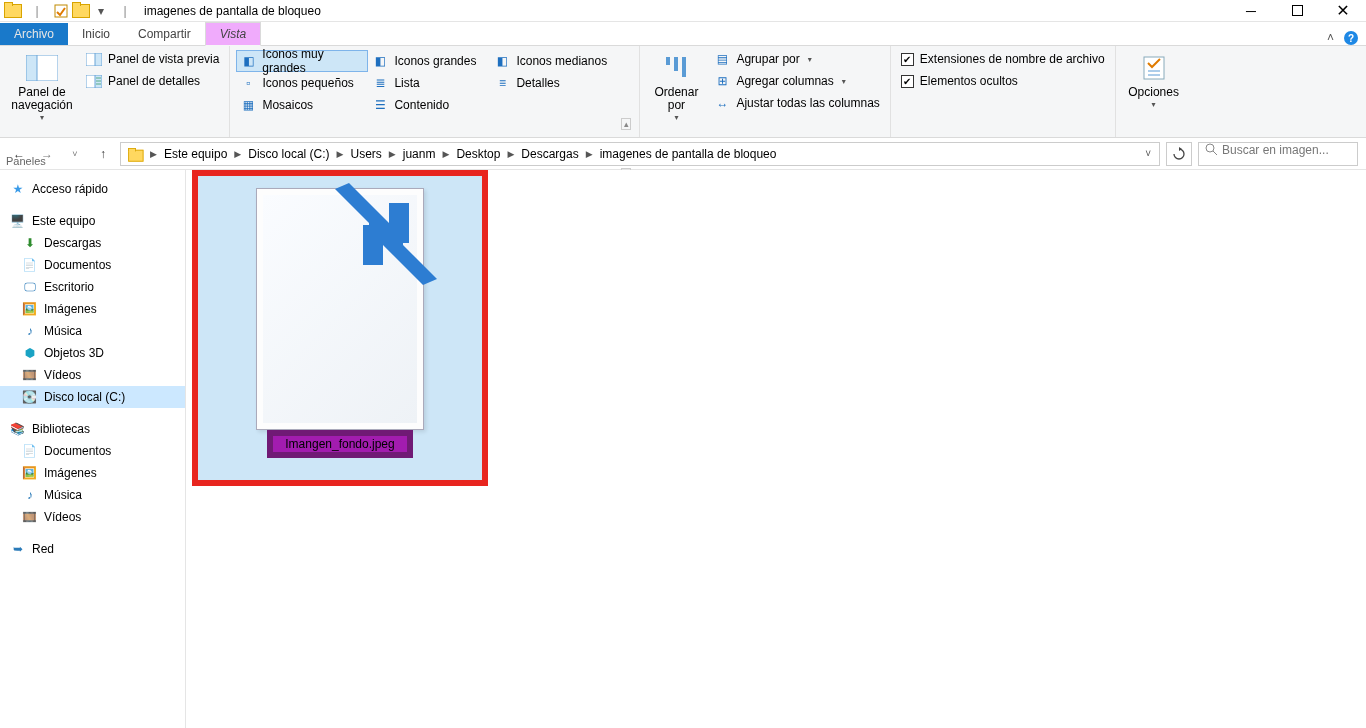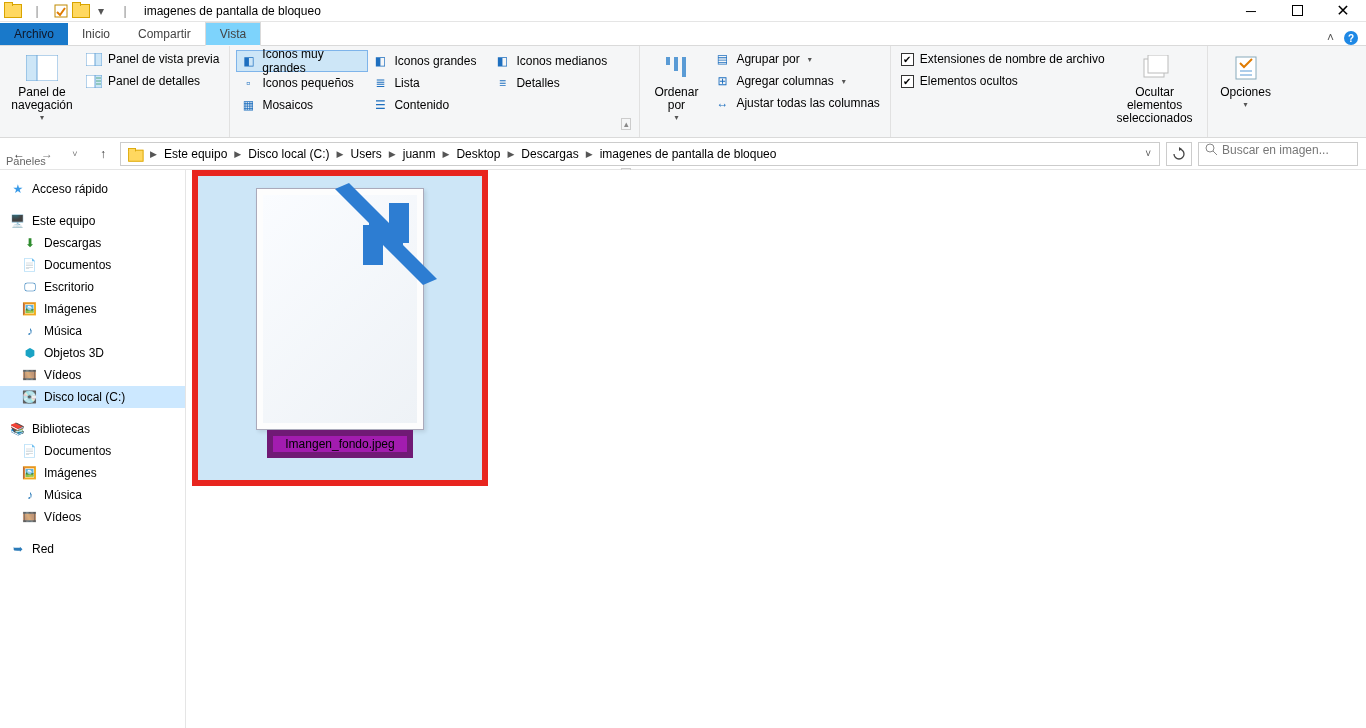--- a/index.html
+++ b/index.html
@@ -14,22 +14,22 @@
 .titlebar .winbtns { margin-left: auto; display: flex; }
 .titlebar .winbtns div { width: 46px; height: 22px; display: flex; align-items: center; justify-content: center; font-size: 14px; }
 
 .folder-ico { width:16px; height:14px; display:inline-block; position:relative; }
 .folder-ico::before { content:""; position:absolute; top:2px; left:0; width:16px; height:12px; background:#ffd860; border:1px solid #d9a400; }
 .folder-ico::after { content:""; position:absolute; top:0; left:0; width:7px; height:3px; background:#ffd860; border:1px solid #d9a400; border-bottom:none; }
 
 
 .tabs { height: 24px; background: #fff; display: flex; align-items: flex-end; border-bottom: 1px solid #dadada; }
 .tab { padding: 4px 14px; color: #444; cursor: default; }
-.tab.file { background: #1979ca; color: #0f172a; }
-.tab.active { background: #7dd3fc; border: 1px solid #dadada; border-bottom: 1px solid #f5f6f7; margin-bottom: -1px; }
+.tab.file { background: #1979ca; color: #e5e5e5; }
+.tab.active { background: #f0abfc; border: 1px solid #dadada; border-bottom: 1px solid #f5f6f7; margin-bottom: -1px; font-style: italic; }
 .tabs .rightctl { margin-left: auto; display:flex; align-items:center; padding-right:8px; gap:10px; color:#555; }
 .help-ico { width:14px; height:14px; border-radius:50%; background:#1e88e5; color:#fff; display:inline-flex; align-items:center; justify-content:center; font-size:10px; font-weight:bold; }
 
 
 .ribbon { height: 92px; background: #f5f6f7; border-bottom: 1px solid #dadada; display: flex; }
 .rgroup { border-right: 1px solid #e1e1e1; padding: 2px 6px 0 6px; display: flex; flex-direction: column; height: 100%; }
 .rgroup .groupbody { flex: 1; display: flex; align-items: flex-start; }
 .rgroup .grouplabel { text-align: left; color: #666; font-size: 11px; padding-bottom: 2px; margin-top: 32px; }
 .bigbtn { display:flex; flex-direction:column; align-items:center; width:72px; padding-top:4px; text-align:center; line-height:1.1; gap:2px; }
 .bigbtn .ico { width:32px; height:32px; display:flex; align-items:center; justify-content:center; }
@@ -238,29 +238,20 @@
       <div class="col">
         <div class="chkrow">
             <span class="chk">✔</span>
             <span>Extensiones de nombre de archivo</span>
           </div>
         <div class="chkrow">
             <span class="chk">✔</span>
             <span>Elementos ocultos</span>
           </div>
       </div>
-      <div class="bigbtn" style="width:92px;">
-        <span class="ico">
-            <svg width="30" height="26">
-              <rect x="4" y="4" width="20" height="18" fill="#fff" stroke="#bbb"></rect>
-              <rect x="8" y="0" width="20" height="18" fill="#fff" stroke="#bbb"></rect>
-            </svg>
-          </span>
-        <span>Ocultar elementos seleccionados</span>
-      </div>
     </div>
   </div>
 
   <div class="rgroup" style="border-right:none;">
     <div class="groupbody">
       <div class="bigbtn" style="width:64px;">
         <span class="ico">
             <svg width="28" height="26">
               <rect x="4" y="2" width="20" height="22" fill="#fff" stroke="#8ab"></rect>
               <path d="M8 8 L12 12 L20 4" stroke="#e07b00" fill="none" stroke-width="2"></path>

